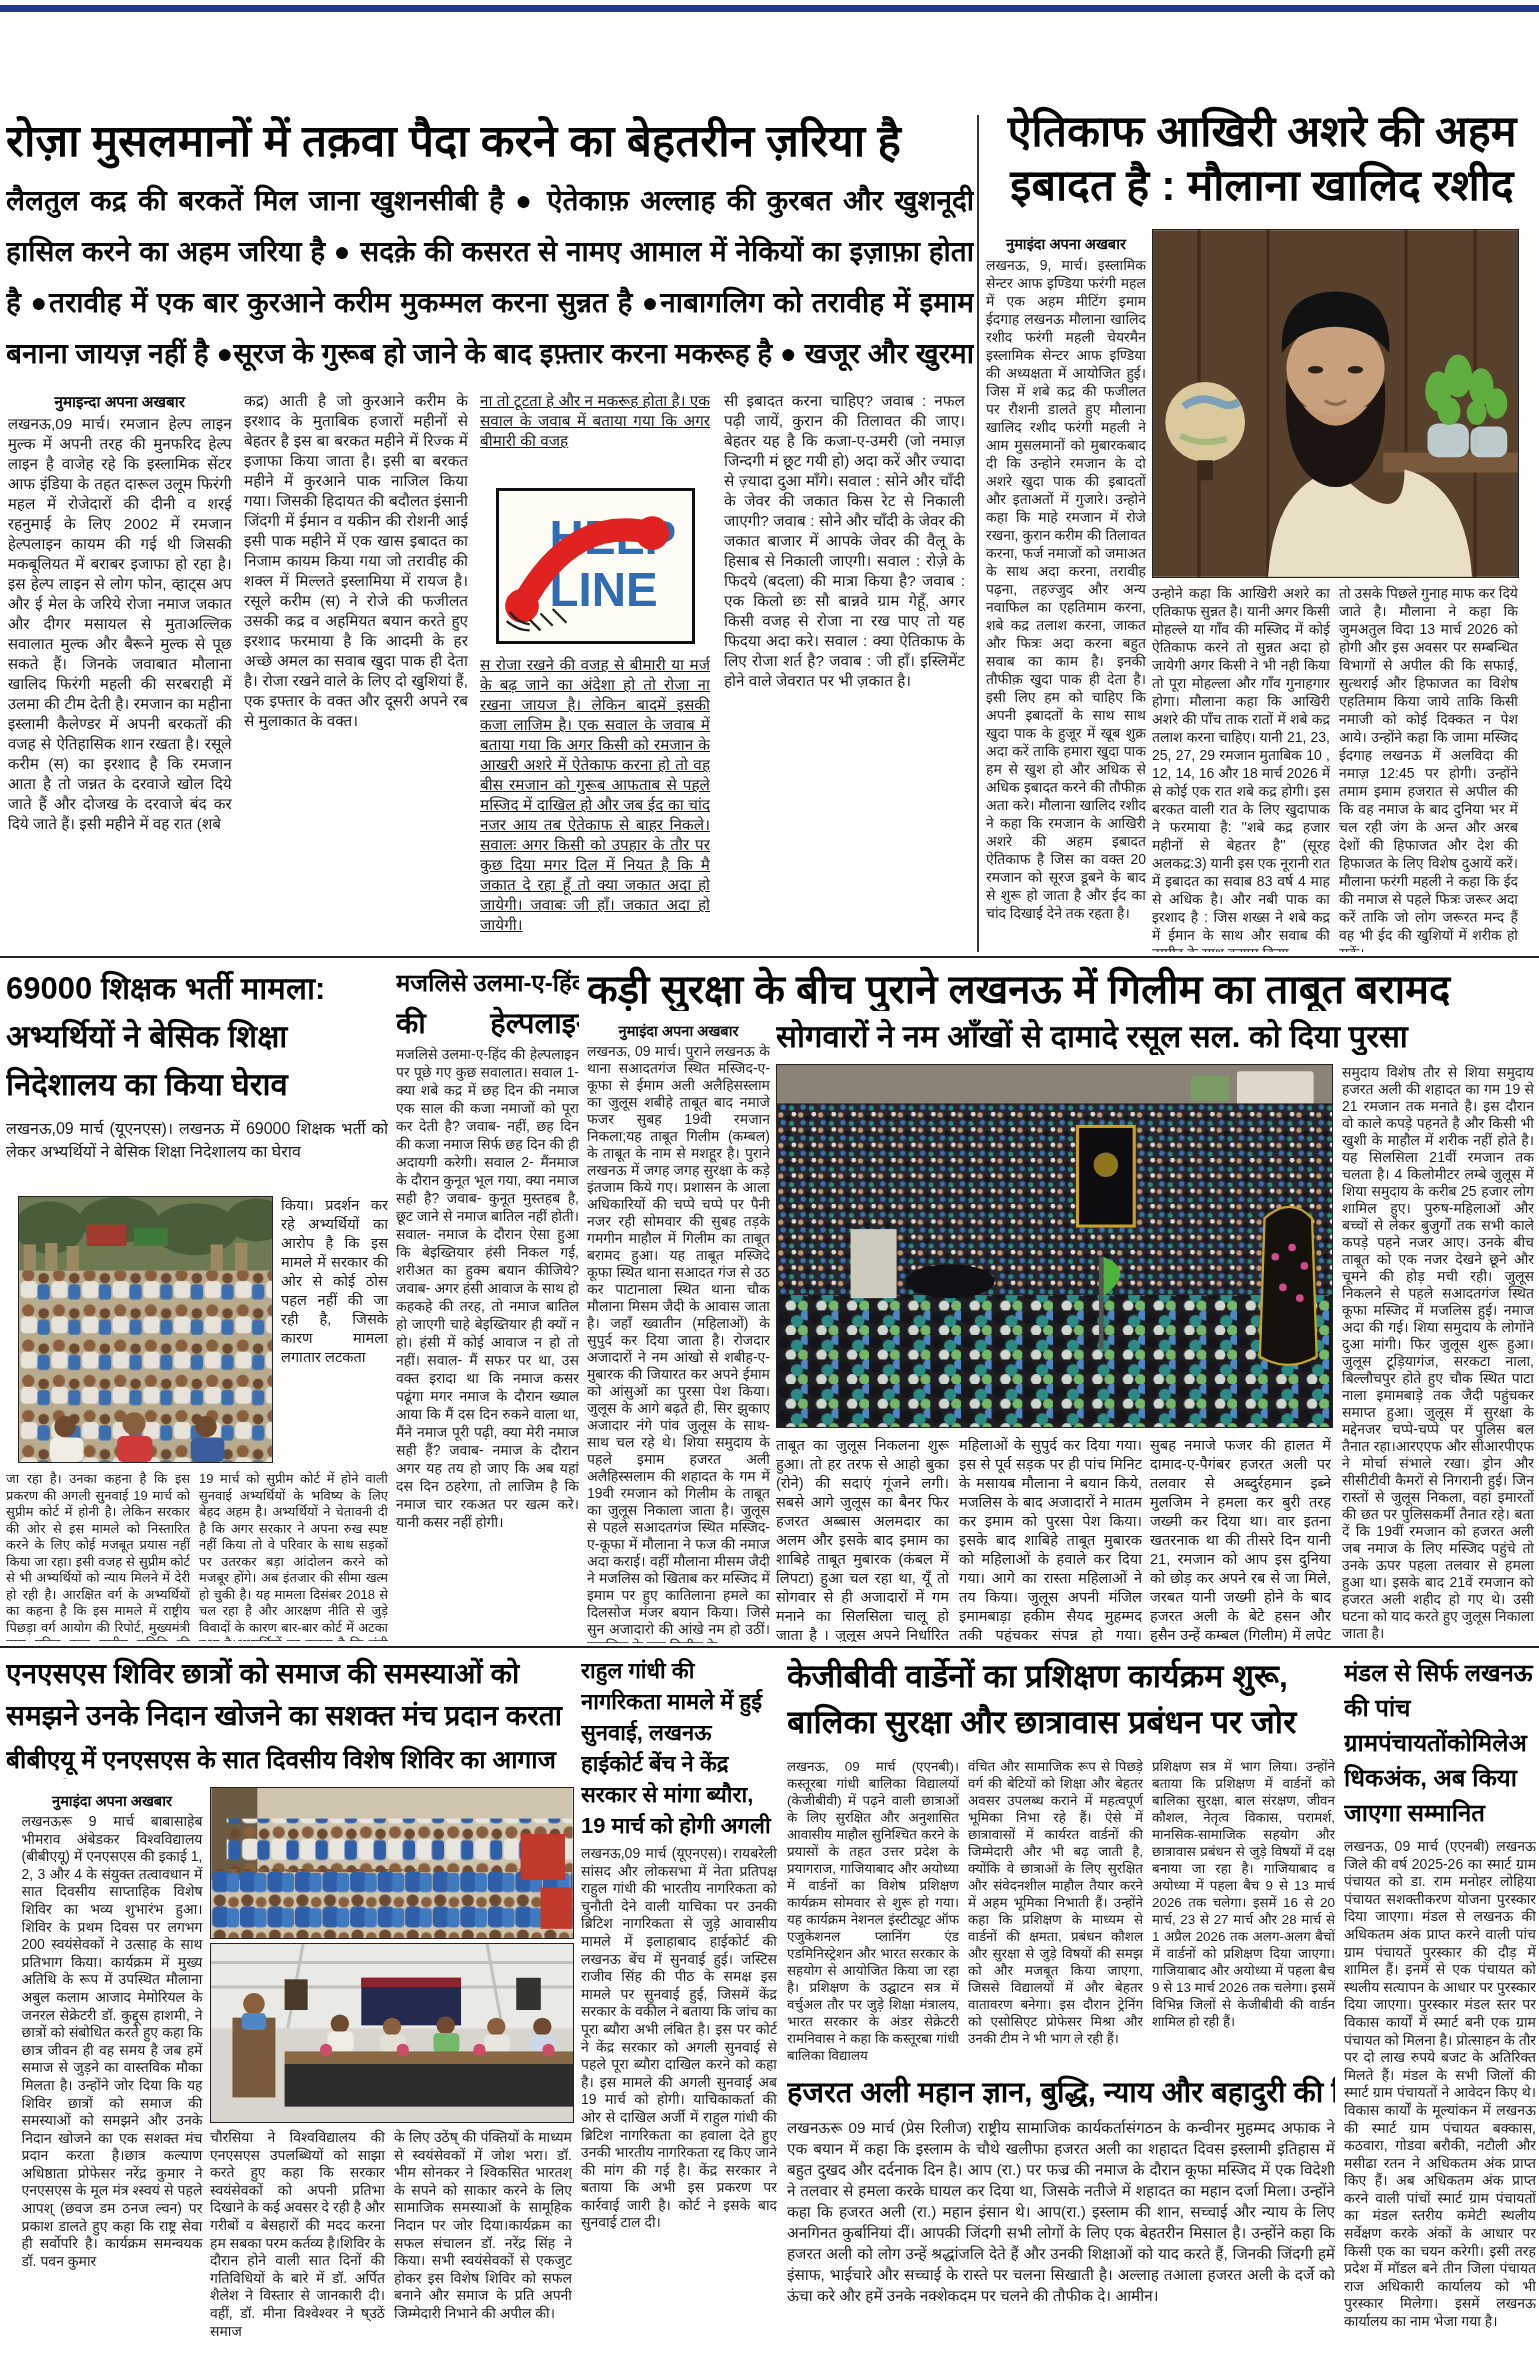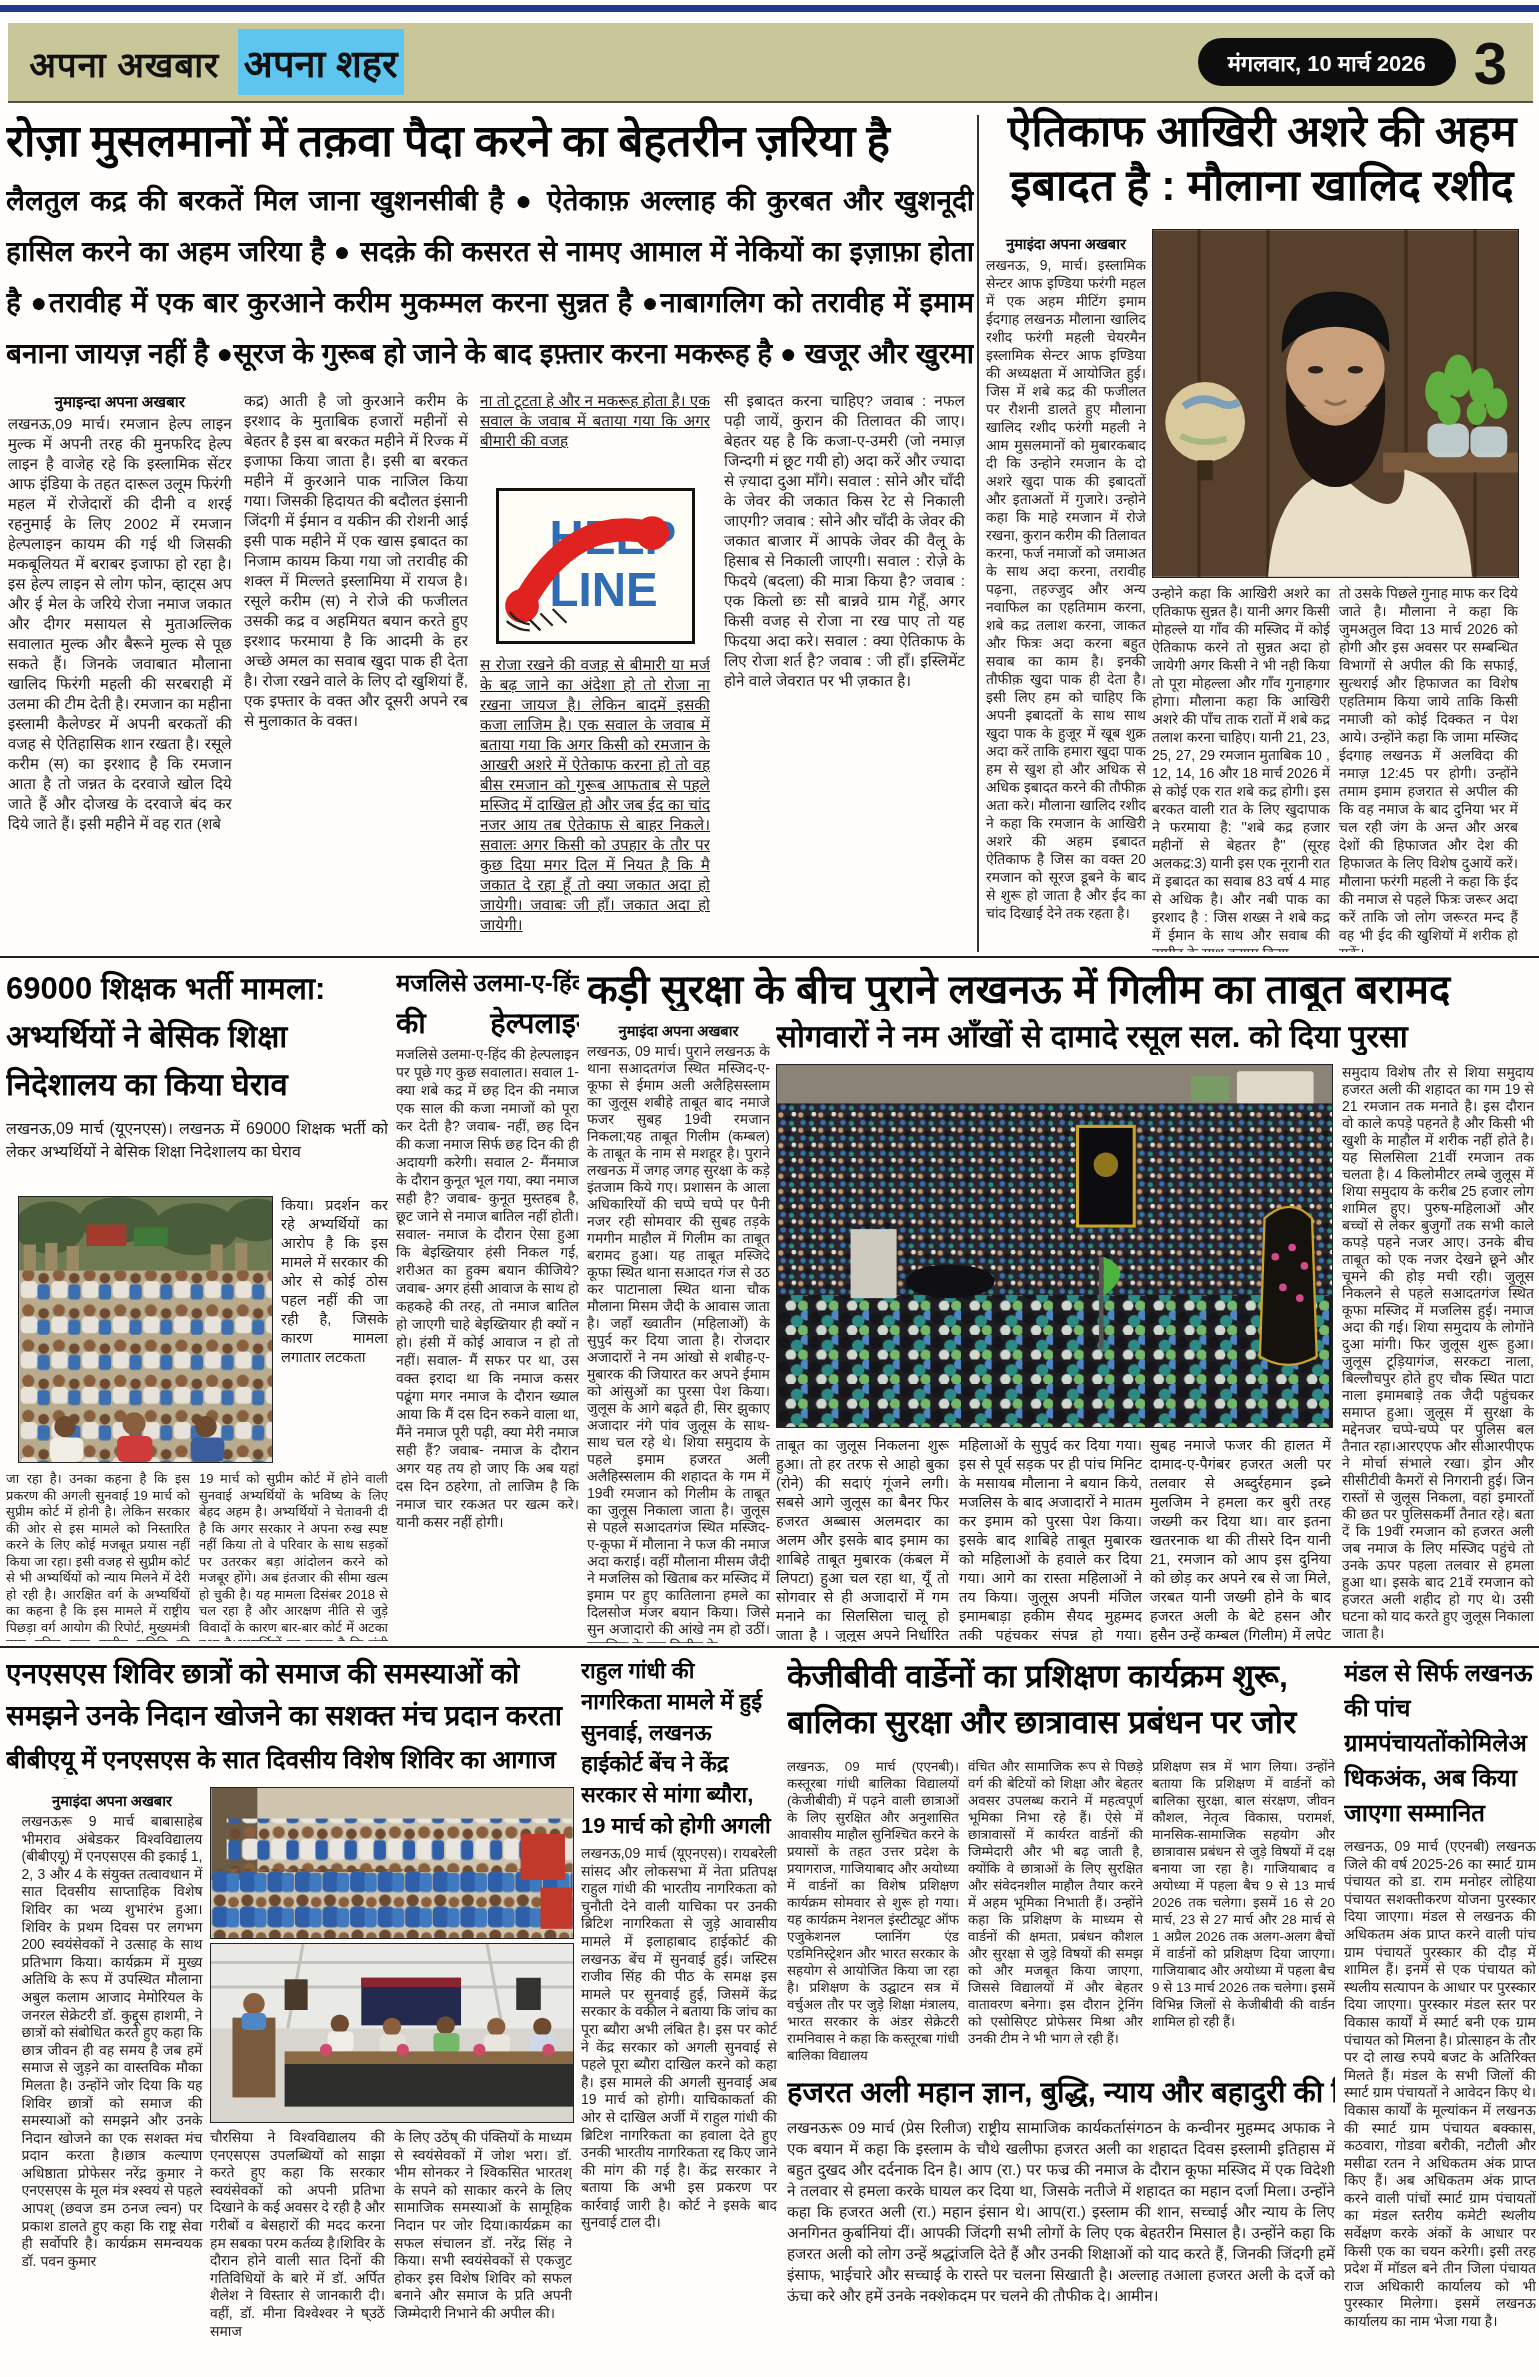--- a/index.html
+++ b/index.html
@@ -26,28 +26,22 @@
   
   #hl-logo{border:3.1px solid #111;background:#fdfdf6;}
 </style>
 </head>
 <body>
 
 <div id="page">
 
   <div id="topline" style="background:#23398f;"></div>
 
-  <div id="masthead" style="background:#c9c69a;">
-    <div id="paper-title">अपना अखबार</div>
-    <div id="city-title" style="background:#5ec6ee;">अपना शहर</div>
-    <div id="date-pill" style="background:#0d0d0d;">मंगलवार, 10 मार्च 2026</div>
-    <div id="page-num">3</div>
-  </div>
-
-  <div class="abs hl" style="left:6.1px;top:109px;width:968px;height:60px;font-size:44px;white-space:nowrap;overflow:hidden;font-family:Liberation Serif, serif;">रोज़ा मुसलमानों में तक़वा पैदा करने का बेहतरीन ज़रिया है</div>
+
+  <div class="abs hl" style="left:6.1px;top:109px;width:968px;height:60px;font-size:44px;white-space:nowrap;overflow:hidden;">रोज़ा मुसलमानों में तक़वा पैदा करने का बेहतरीन ज़रिया है</div>
   <div class="abs deck" style="left:6.1px;top:175px;width:968px;height:209px;overflow:hidden;text-align:justify;">लैलतुल कद्र की बरकतें मिल जाना खुशनसीबी है ● ऐतेकाफ़ अल्लाह की कुरबत और खुशनूदी हासिल करने का अहम जरिया है ● सदक़े की कसरत से नामए आमाल में नेकियों का इज़ाफ़ा होता है ●तरावीह में एक बार कुरआने करीम मुकम्मल करना सुन्नत है ●नाबागलिग को तरावीह में इमाम बनाना जायज़ नहीं है ●सूरज के गुरूब हो जाने के बाद इफ़्तार करना मकरूह है ● खजूर और खुरमा  से इफ़्तार करना अफजल है: हेल्प लाइन</div>
 
   <div class="abs byline" style="left:7.7px;top:391px;width:224px;">नुमाइन्दा अपना अखबार</div>
   <div class="abs col body-txt" style="left:7.7px;top:414px;width:224px;height:537px;">लखनऊ,09 मार्च। रमजान हेल्प लाइन मुल्क में अपनी तरह की मुनफरिद हेल्प लाइन है वाजेह रहे कि इस्लामिक सेंटर आफ इंडिया के तहत दारूल उलूम फिरंगी महल में रोजेदारों की दीनी व शरई रहनुमाई के लिए 2002 में रमजान हेल्पलाइन कायम की गई थी जिसकी मकबूलियत में बराबर इजाफा हो रहा है। इस हेल्प लाइन से लोग फोन, व्हाट्स अप और ई मेल के जरिये रोजा नमाज जकात और दीगर मसायल से मुताअल्लिक सवालात मुल्क और बैरूने मुल्क से पूछ सकते हैं। जिनके जवाबात मौलाना खालिद फिरंगी महली की सरबराही में उलमा की टीम देती है। रमजान का महीना इस्लामी कैलेण्डर में अपनी बरकतों की वजह से ऐतिहासिक शान रखता है। रसूले करीम (स) का इरशाद है कि रमजान आता है तो जन्नत के दरवाजे खोल दिये जाते हैं और दोजख के दरवाजे बंद कर दिये जाते हैं। इसी महीने में वह रात (शबे</div>
   <div class="abs col body-txt" style="left:244px;top:391px;width:224px;height:560px;">कद्र) आती है जो कुरआने करीम के इरशाद के मुताबिक हजारों महीनों से बेहतर है इस बा बरकत महीने में रिज्क में इजाफा किया जाता है। इसी बा बरकत महीने में कुरआने पाक नाजिल किया गया। जिसकी हिदायत की बदौलत इंसानी जिंदगी में ईमान व यकीन की रोशनी आई इसी पाक महीने में एक खास इबादत का निजाम कायम किया गया जो तरावीह की शक्ल में मिल्लते इस्लामिया में रायज है। रसूले करीम (स) ने रोजे की फजीलत उसकी कद्र व अहमियत बयान करते हुए इरशाद फरमाया है कि आदमी के हर अच्छे अमल का सवाब खुदा पाक ही देता है। रोजा रखने वाले के लिए दो खुशियां हैं, एक इफ्तार के वक्त और दूसरी अपने रब से मुलाकात के वक्त।</div>
 
   <div class="abs" style="left:480px;top:391px;width:230px;height:560px;text-decoration:underline;">
     <div class="col body-txt" style="height:86px;">ना तो टूटता हे और न मकरूह होता है। एक सवाल के जवाब में बताया गया कि अगर बीमारी की वजह</div>
     <div id="hl-logo" style="position:relative;width:193px;height:150px;margin:11px auto;">
       <svg width="187" height="144" viewBox="0 0 244 188">

